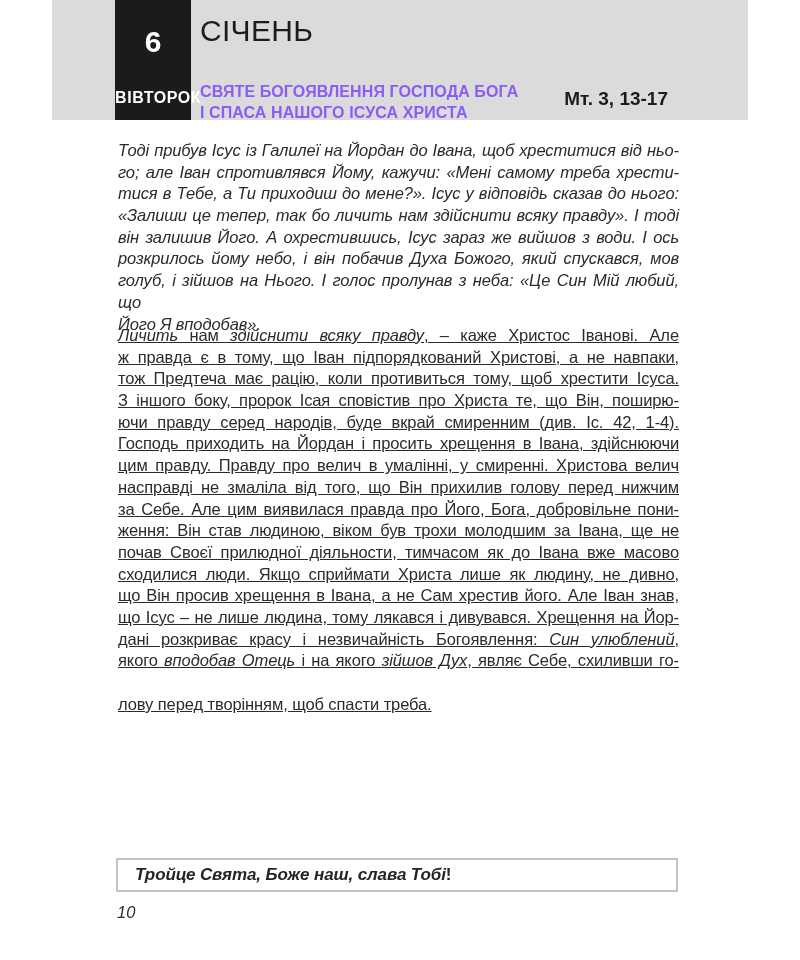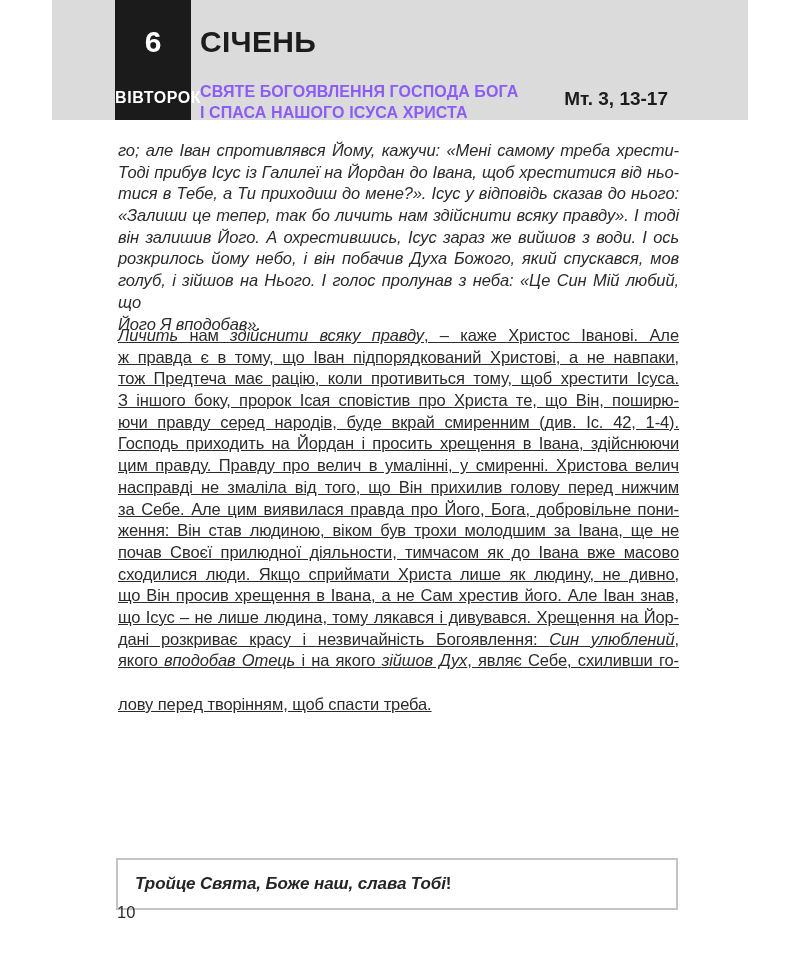--- a/index.html
+++ b/index.html
@@ -35,24 +35,24 @@
   .day-name {
     position: absolute;
     left: 0; right: 0;
     bottom: 13px;
     font-size: 16px;
     font-weight: bold;
     letter-spacing: 0.6px;
   }
   .month {
     position: absolute;
-    left: 200px; top: 27px;
+    left: 200px; top: 16px;
     margin: 0;
     font-size: 30px;
-    font-weight: bold;
+    font-weight: normal;
     line-height: 30px;
     color: #1c1c1c;
     letter-spacing: 0.3px;
   }
   .feast {
     position: absolute;
     left: 200px; top: 82px;
     font-size: 16px;
     font-weight: bold;
     line-height: 20.5px;
@@ -86,41 +86,42 @@
     text-align-last: justify;
     white-space: normal;
     overflow: visible;
   }
   .tline:last-child { text-align-last: left; margin-top: 22px; }
   .it { font-style: italic; }
   .commentary .it { font-style: italic; }
   .prayer-box {
     position: absolute;
     left: 116px; top: 858px;
-    width: 562px; height: 52px;
+    width: 562px; height: 34px;
     box-sizing: border-box;
     border: 2px solid #c4c4c4;
     background: #ffffff;
     display: flex;
     align-items: center;
     padding-left: 17px;
   }
   .prayer {
     font-size: 17px;
     font-weight: bold;
     color: #252525;
     letter-spacing: -0.1px;
   }
   .prayer .it { font-style: italic; }
   .page-number {
     position: absolute;
     left: 117px; top: 902px;
     font-size: 16.5px;
     line-height: 21px;
     color: #2d2d2d;
+    font-style: italic;
   }
 </style>
 </head>
 <body>
 
 <div class="page">
 
   <div class="header-band" style="background: rgb(219, 219, 219);"></div>
 
   <div class="day-box" style="background: rgb(27, 27, 27);">
@@ -131,22 +132,22 @@
   <h1 class="month">СІЧЕНЬ</h1>
 
   <div class="feast">
     <div>СВЯТЕ БОГОЯВЛЕННЯ ГОСПОДА БОГА</div>
     <div>І СПАСА НАШОГО ІСУСА ХРИСТА</div>
   </div>
 
   <div class="reference">Мт. 3, 13-17</div>
 
   <div id="scripture" class="textcol scripture">
+      <div class="tline"><span>Тоді прибув Ісус із Галилеї на Йордан до Івана, щоб хреститися від ньо-</span></div>
       <div class="tline"><span>го; але Іван спротивлявся Йому, кажучи: «Мені самому треба хрести-</span></div>
-      <div class="tline"><span>Тоді прибув Ісус із Галилеї на Йордан до Івана, щоб хреститися від ньо-</span></div>
       <div class="tline"><span>тися в Тебе, а Ти приходиш до мене?». Ісус у відповідь сказав до нього:</span></div>
       <div class="tline"><span>«Залиши це тепер, так бо личить нам здійснити всяку правду». І тоді</span></div>
       <div class="tline"><span>він залишив Його. А охрестившись, Ісус зараз же вийшов з води. І ось</span></div>
       <div class="tline"><span>розкрилось йому небо, і він побачив Духа Божого, який спускався, мов</span></div>
       <div class="tline"><span>голуб, і зійшов на Нього. І голос пролунав з неба: «Це Син Мій любий, що</span></div>
       <div class="tline"><span>Його Я вподобав».</span></div>
     </div>
 
   <div id="commentary" class="textcol commentary">
       <div class="tline"><span class="it">Личить</span><span> нам </span><span class="it">здійснити всяку правду</span><span>, – каже Христос Іванові. Але</span></div>

